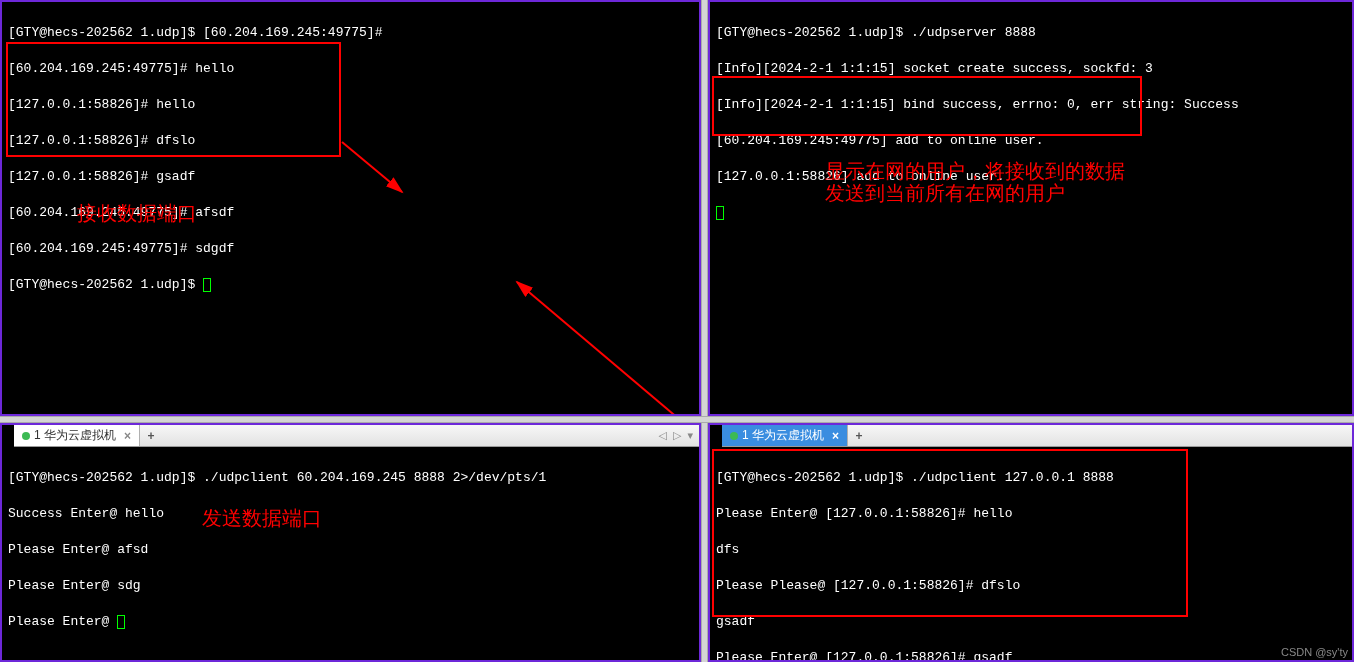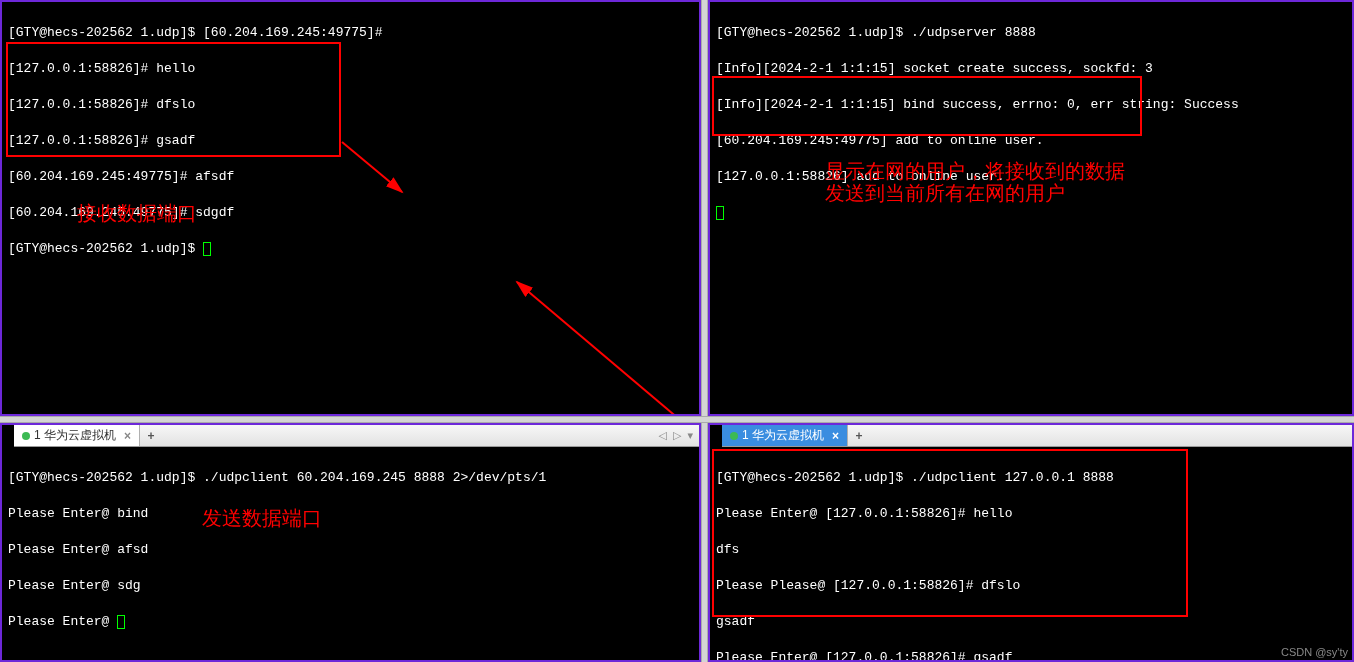--- a/index.html
+++ b/index.html
@@ -84,20 +84,21 @@
 </style>
 </head>
 <body>
 
 <div class="grid">
 
   <div class="pane">
     <div class="content">
       <div class="term">
 <span class="term-line"><span>[GTY@hecs-202562 1.udp]$ </span><span>[60.204.169.245:49775]#</span></span>
+<span class="term-line">[60.204.169.245:49775]# hello</span>
 <span class="term-line">[127.0.0.1:58826]# hello</span>
 <span class="term-line">[127.0.0.1:58826]# dfslo</span>
 <span class="term-line">[127.0.0.1:58826]# gsadf</span>
 <span class="term-line">[60.204.169.245:49775]# afsdf</span>
 <span class="term-line">[60.204.169.245:49775]# sdgdf</span>
 <span class="term-line below-box"><span>[GTY@hecs-202562 1.udp]$ </span><span class="cursor-outline"></span></span>
       </div>
       <div class="redbox" style="left:4px; top:40px; width:335px; height:115px;"></div>
       <svg class="arrow" style="left:330px; top:130px;" width="90" height="80">
         <defs>
@@ -149,21 +150,21 @@
       <div class="tab-add">+</div>
       <div class="tabbar-right">
         <span class="arrow-icon">◁</span>
         <span class="arrow-icon">▷</span>
         <span class="arrow-icon">▾</span>
       </div>
     </div>
     <div class="content" style="height:calc(100% - 22px);text-decoration:underline;">
       <div class="term">
 <span class="term-line">[GTY@hecs-202562 1.udp]$ ./udpclient 60.204.169.245 8888 2&gt;/dev/pts/1</span>
-<span class="term-line">Please Enter@ bind</span>
+<span class="term-line">Success Enter@ hello</span>
 <span class="term-line">Please Enter@ afsd</span>
 <span class="term-line">Please Enter@ sdg</span>
 <span class="term-line"><span>Please Enter@ </span><span class="cursor-outline"></span></span>
       </div>
       <div class="annot" style="left:200px; top:60px;">发送数据端口</div>
     </div>
   </div>
 
   <div class="splitter-v" style="grid-row:3;grid-column:2;"></div>
 

